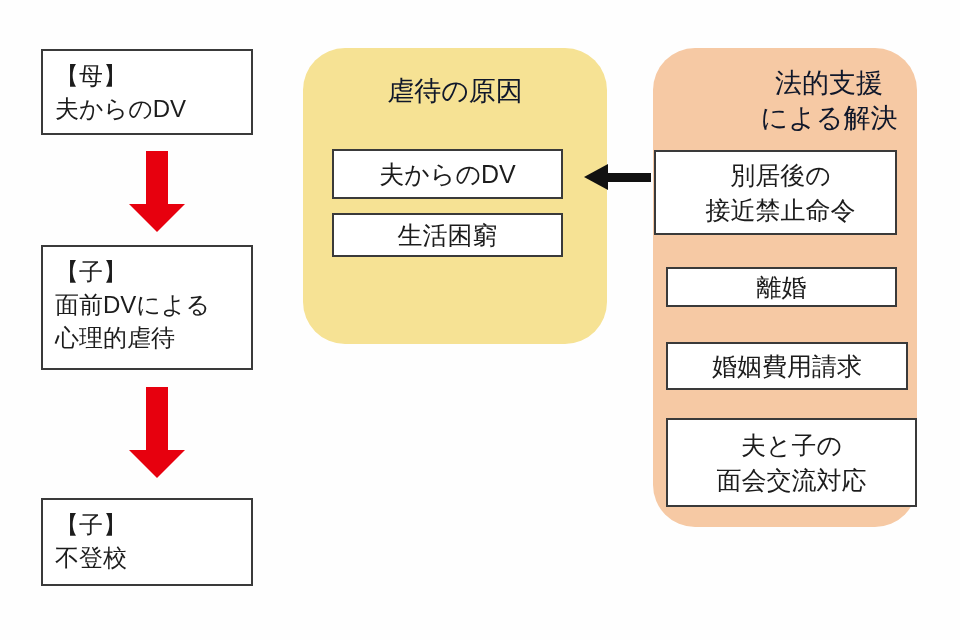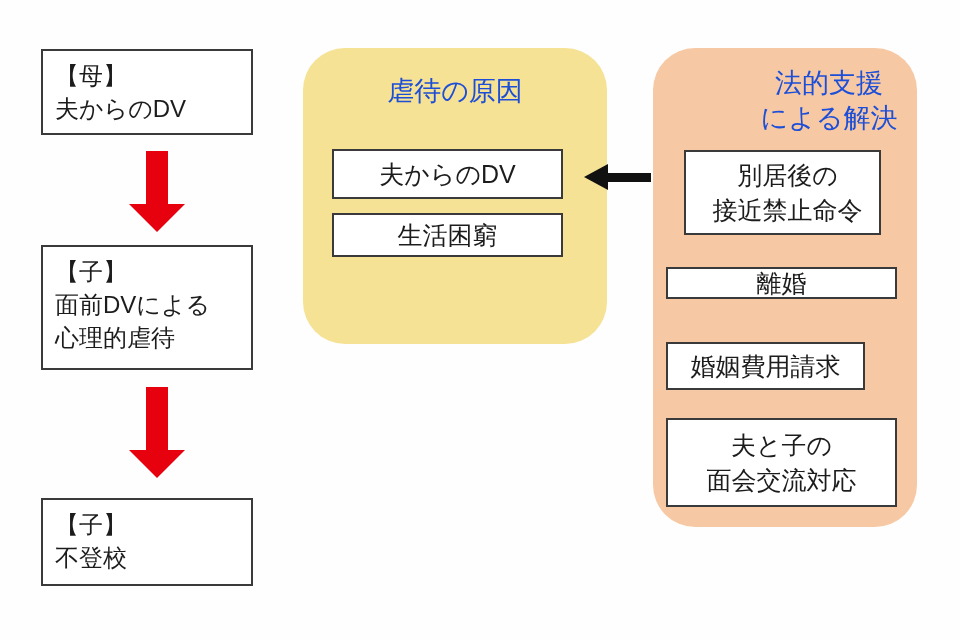--- a/index.html
+++ b/index.html
@@ -46,21 +46,21 @@
     border-radius: 42px;
     box-sizing: border-box;
   }
   .panel-title {
     position: absolute;
     width: 100%;
     text-align: center;
     font-size: 27px;
     white-space: pre-line;
     line-height: 1.3;
-    color: #1d4ed8;
+    color: #0f172a;
   }
 
   
   .red-arrow { position: absolute; }
   .red-arrow .shaft {
     position: absolute;
     left: 17px;
     top: 0;
     width: 22px;
     background: #e7000e;
@@ -129,20 +129,20 @@
 
   <div class="black-arrow" style="left:584px; top:164px; width:67px; height:26px;">
     <div class="shaft"></div>
     <div class="head"></div>
   </div>
 
   <div class="panel" style="left:653px; top:48px; width:264px; height:479px; background:#f6c9a4;">
     <div class="panel-title" style="top:18px;margin-left:44px;">法的支援
 による解決</div>
   </div>
-  <div class="wbox panel-item" style="left:684px; top:150px; width:197px; height:85px;padding-left:10px;">別居後の
+  <div class="wbox panel-item" style="left:654px; top:150px; width:243px; height:85px;padding-left:10px;">別居後の
 接近禁止命令</div>
-  <div class="wbox panel-item" style="left:666px; top:267px; width:231px; height:32px;">離婚</div>
-  <div class="wbox panel-item" style="left:666px; top:342px; width:199px; height:48px;">婚姻費用請求</div>
-  <div class="wbox panel-item" style="left:666px; top:418px; width:231px; height:89px;">夫と子の
+  <div class="wbox panel-item" style="left:666px; top:267px; width:231px; height:40px;">離婚</div>
+  <div class="wbox panel-item" style="left:666px; top:342px; width:242px; height:48px;">婚姻費用請求</div>
+  <div class="wbox panel-item" style="left:666px; top:418px; width:251px; height:89px;">夫と子の
 面会交流対応</div>
 
 </div>
 
 </body></html>

